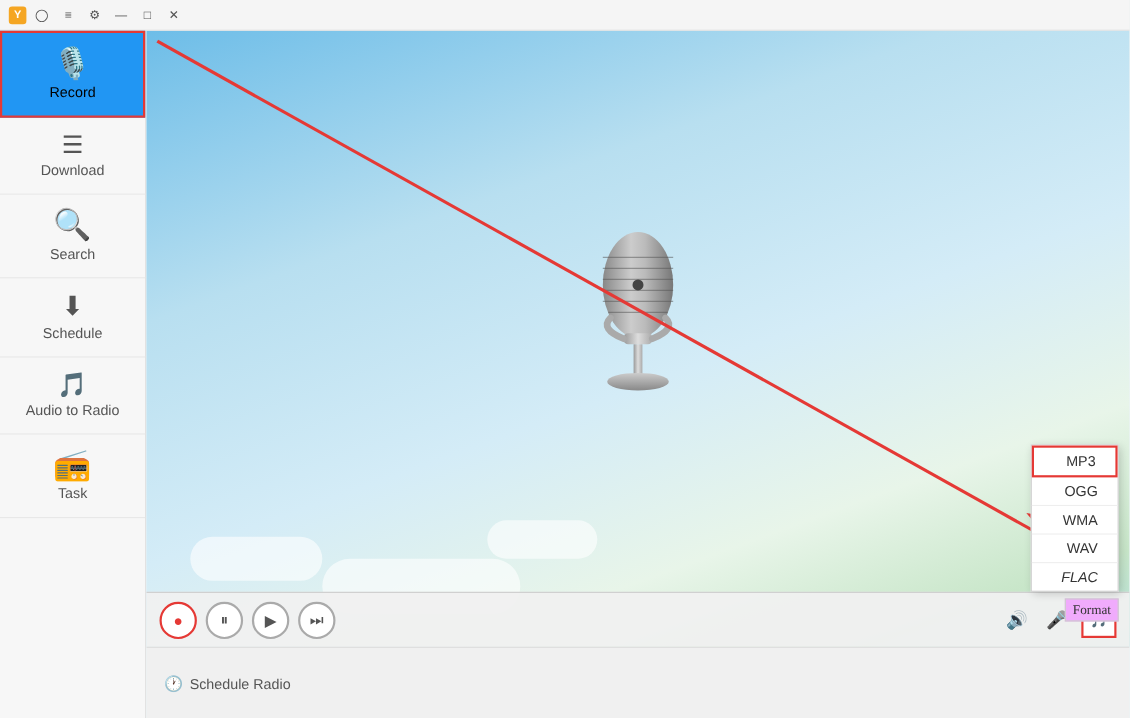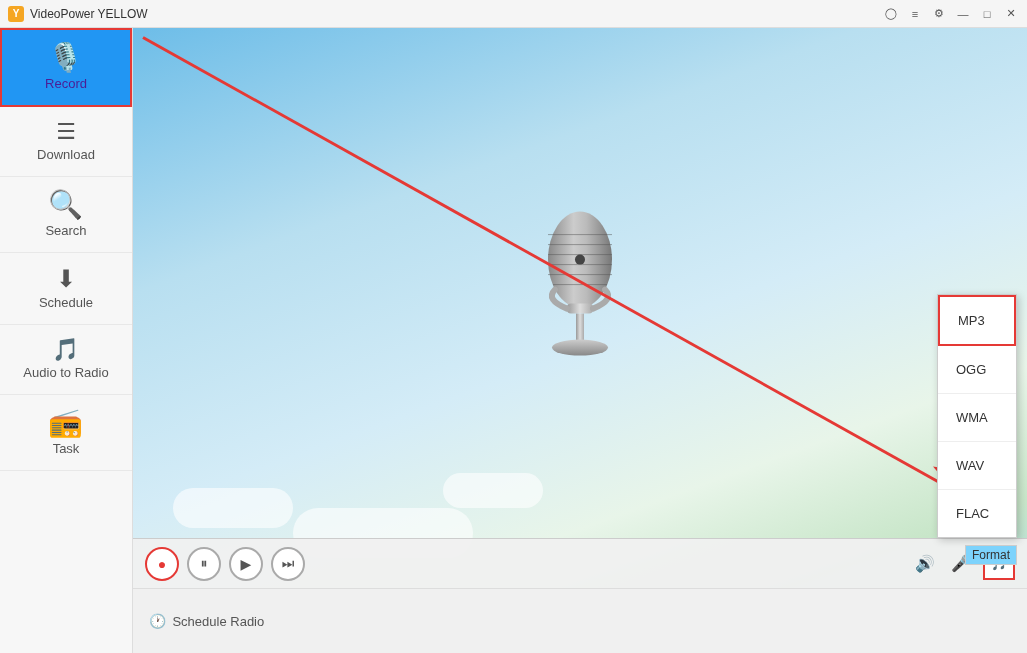--- a/index.html
+++ b/index.html
@@ -73,21 +73,21 @@
     }
     .sidebar-item .icon {
       font-size: 28px;
       margin-bottom: 4px;
       line-height: 1;
     }
     .sidebar-item .label {
       font-size: 13px;
       text-align: center;
     }
-    .sidebar-item.active .label { color: #4c1d95; }
+    .sidebar-item.active .label { color: #000000; }
 
     
     .content-area {
       flex: 1;
       display: flex;
       flex-direction: column;
       position: relative;
       background: #e8f4f8;
       overflow: hidden;
     }
@@ -186,46 +186,47 @@
       position: absolute;
       bottom: 115px;
       right: 10px;
       background: white;
       border: 1px solid #ccc;
       box-shadow: 2px 2px 8px rgba(0,0,0,0.2);
       z-index: 20;
       min-width: 80px;
     }
     .format-option {
-      padding: 16px 18px;
+      padding: 5px 18px;
       font-size: 13px;
       color: #333;
       cursor: pointer;
-      text-align: left;
+      text-align: right;
       border-bottom: 1px solid #eee;
     }
-    .format-option:last-child { border-bottom: none; }
+    .format-option:last-child { border-bottom: none; font-style: italic; }
     .format-option:first-child {
       background: white;
       border: 2px solid #e53935;
       color: #333;
     }
 
     
     .format-label {
       position: absolute;
       bottom: 88px;
       right: 10px;
-      background: #7dd3fc;
+      background: #f0abfc;
       border: 1px solid #ccc;
       padding: 2px 6px;
       font-size: 12px;
       color: #333;
       z-index: 21;
       white-space: nowrap;
+      font-family: Liberation Serif, serif;
     }
 
     
     .schedule-bar {
       position: absolute;
       bottom: 0; left: 0; right: 0;
       height: 65px;
       background: #f0f0f0;
       border-top: 1px solid #ddd;
       display: flex;
@@ -237,21 +238,20 @@
     }
     .schedule-icon {
       margin-right: 6px; font-size: 14px;
     }
   </style>
 </head>
 <body>
 
 <div class="title-bar">
   <div class="title-bar-icon">Y</div>
-  <span class="title-bar-text">VideoPower YELLOW</span>
   <div class="title-bar-controls">
     <div class="title-bar-btn">◯</div>
     <div class="title-bar-btn">≡</div>
     <div class="title-bar-btn">⚙</div>
     <div class="title-bar-btn">—</div>
     <div class="title-bar-btn">□</div>
     <div class="title-bar-btn">✕</div>
   </div>
 </div>
 

